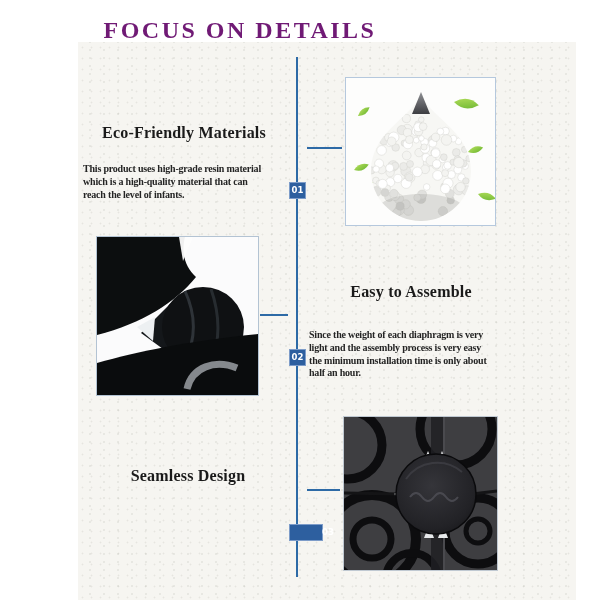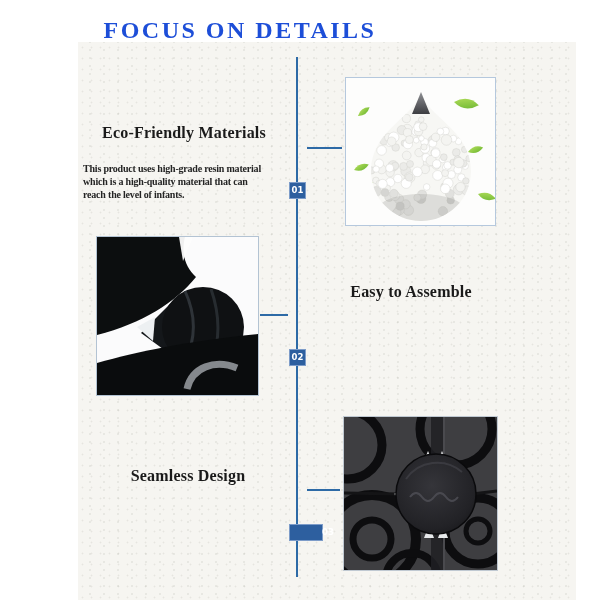--- a/index.html
+++ b/index.html
@@ -11,21 +11,21 @@
     position:absolute;left:78px;top:42px;width:498px;height:558px;
     background-color:#f6f5f1;
     background-image:
       radial-gradient(circle, rgba(175,172,162,0.22) 0 0.8px, transparent 1.1px),
       radial-gradient(circle, rgba(160,158,150,0.16) 0 0.8px, transparent 1.1px);
     background-size:9px 11px,14px 8px;
     background-position:0 0,5px 4px;
   }
   .page-title{
     position:absolute;left:0;top:1px;width:480px;text-align:center;
-    font-size:24px;font-weight:700;letter-spacing:2.5px;color:#1d4ed8;
+    font-size:24px;font-weight:700;letter-spacing:2.5px;color:#701a75;
   }
   .vline{position:absolute;width:2px;background:#2d6aa6;}
   .hline{position:absolute;height:2px;background:#2d6aa6;}
   .badge{
     position:absolute;width:17px;height:17px;background:#2d5f9f;border:1px solid #7d9cc9;
     box-sizing:border-box;color:#ffffff;font-family:"DejaVu Sans",sans-serif;
     font-size:8.5px;font-weight:700;text-align:center;line-height:15px;margin-top:42px;
   }
   .sec-heading{
     position:absolute;width:200px;text-align:center;
@@ -223,20 +223,24 @@
       <path d="M98,118 l14,8 M108,112 l16,9 M118,104 l16,9" stroke="#33383d" stroke-width="3" fill="none"></path>
       <polygon points="40,90 58,80 56,104" fill="#edf0f2"></polygon>
       <polygon points="58,128 134,112 140,120 64,136" fill="#f3f4f5"></polygon>
 
       <path d="M0,158 V126 C42,114 92,104 161,97 V158 Z" fill="#0a0c0d"></path>
       <path d="M90,152 C95,130 118,122 140,131" stroke="#85898d" stroke-width="7" fill="none"></path>
     </svg>
   </div>
 
   <h2 class="sec-heading" style="left:311px;top:270px;">Easy to Assemble</h2>
+  <div class="sec-body" style="left:309px;top:329px;width:225px;">Since the weight of each diaphragm is very
+light and the assembly process is very easy
+the minimum installation time is only about
+half an hour.</div>
 
   <h2 class="sec-heading" style="left:88px;top:454px;">Seamless Design</h2>
 
   <div class="photo" id="photo-seamless">
     <svg width="153" height="153" viewBox="0 0 153 153" xmlns="http://www.w3.org/2000/svg">
       <defs>
         <radialGradient id="discGrad" cx="0.45" cy="0.4" r="0.75">
           <stop offset="0" stop-color="#35353a"></stop>
           <stop offset="0.7" stop-color="#222226"></stop>
           <stop offset="1" stop-color="#141417"></stop>

